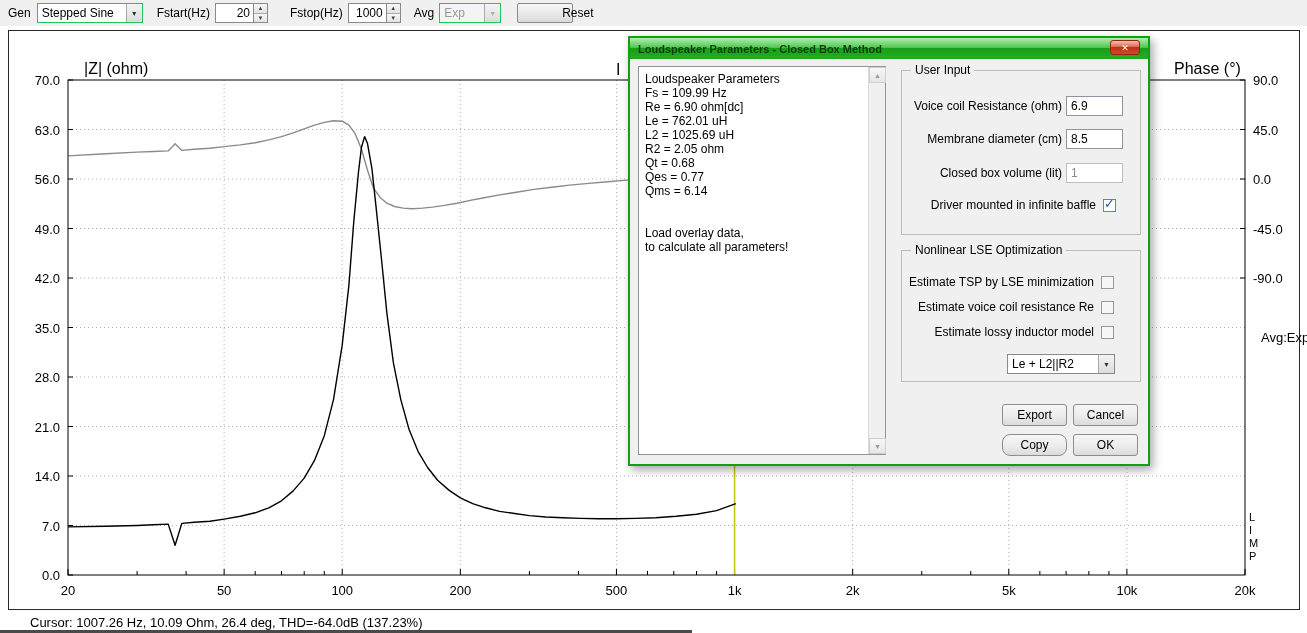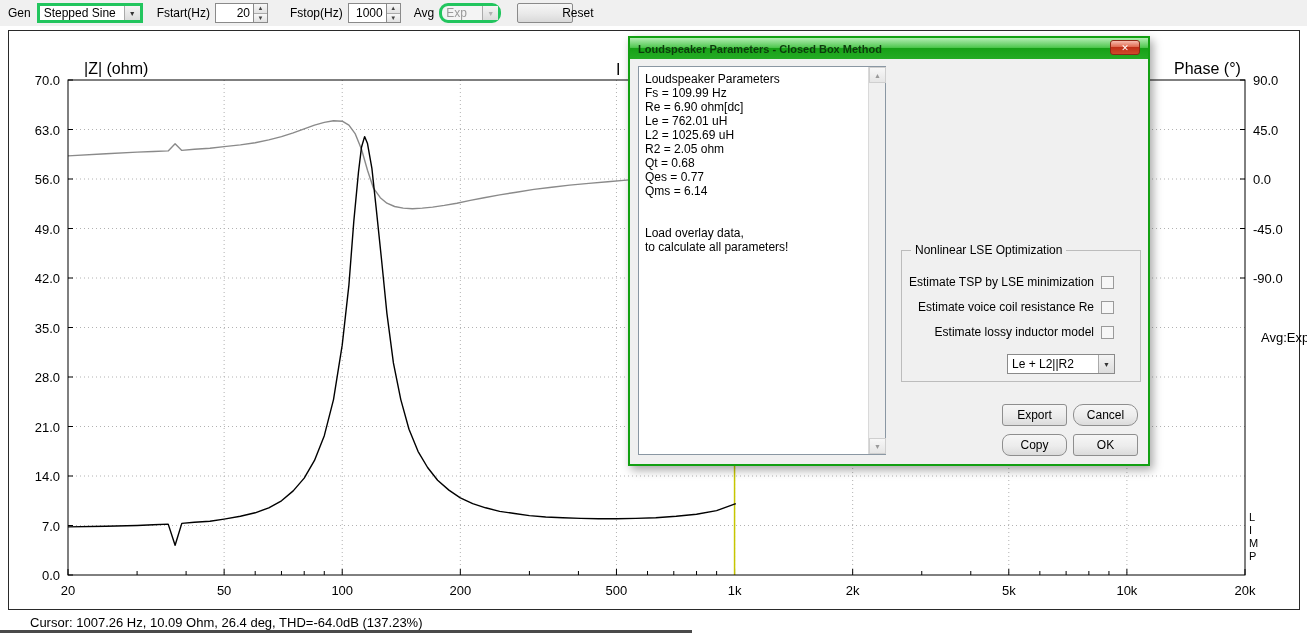--- a/index.html
+++ b/index.html
@@ -4,21 +4,21 @@
 <style>
   * { margin:0; padding:0; box-sizing:border-box; }
   html,body { width:1307px; height:633px; background:#ffffff; overflow:hidden;
               font-family:"Liberation Sans","DejaVu Sans",sans-serif; }
   .abs { position:absolute; }
 
   
   .toolbar { position:absolute; left:0; top:0; width:1307px; height:26px;
              background:#f0f0f0; display:flex; align-items:center; font-size:12px; color:#000; }
   .tlabel { margin:0 0 0 8px; white-space:nowrap; }
-  .combo { height:20px; background:#fff; border:3px solid #22c55e; display:flex; align-items:center; position:relative; }
+  .combo { height:20px; background:#fff; border:1px solid #22c55e; display:flex; align-items:center; position:relative; }
   .combo-text { padding-left:4px; flex:1; white-space:nowrap; overflow:hidden; }
   .combo-arrow { width:16px; height:100%; border-left:1px solid #aaa;
                  background:linear-gradient(#f4f4f4,#dcdcdc); display:flex; align-items:center; justify-content:center;
                  font-size:7px; color:#333; }
   .combo.disabled { background:#f4f4f4; color:#9a9a9a; }
   .combo.disabled .combo-arrow { color:#b0b0b0; }
   .spin { height:20px; display:flex; }
   .spin input { width:38px; height:20px; border:1px solid #8a8a8a; border-right:none; font:12px "Liberation Sans",sans-serif;
                 text-align:right; padding-right:3px; background:#fff; }
   .spin-btns { width:15px; height:20px; border:1px solid #8a8a8a; display:flex; flex-direction:column; }
@@ -96,21 +96,21 @@
   </div>
   <span class="tlabel" style="margin-left:22px;">Fstop(Hz)</span>
   <div class="spin" style="margin-left:5px;">
     <input value="1000" style="">
     <div class="spin-btns">
       <div class="spin-up">▲</div>
       <div class="spin-down">▼</div>
     </div>
   </div>
   <span class="tlabel" style="margin-left:13px;">Avg</span>
-  <div class="combo disabled" style="width:62px; margin-left:5px;border-radius:9px;">
+  <div class="combo disabled" style="width:62px; margin-left:5px;">
     <span class="combo-text">Exp</span>
     <span class="combo-arrow">▼</span>
   </div>
   <button class="tbtn" style="margin-left:16px; width:52px;padding-left:44px;">Reset</button>
 </div>
 
 <div class="chart-wrap">
   <svg id="chart-svg" width="1292" height="580">
       <line x1="60" x2="1237" y1="99.5" y2="99.5" stroke="#b2b2b2" stroke-dasharray="1 3"></line>
       <line x1="60" x2="1237" y1="149" y2="149" stroke="#b2b2b2" stroke-dasharray="1 3"></line>
@@ -247,20 +247,33 @@
       <div class="pline"></div>
       <div class="pline">Load overlay data,</div>
       <div class="pline">to calculate all parameters!</div>
     </div>
     <div class="vscroll">
       <div class="sb-btn sb-up">▲</div>
       <div class="sb-btn sb-down">▼</div>
     </div>
   </div>
 
+  <div class="group" style="left:271px; top:32px; width:240px; height:165px;">
+    <span class="glabel">User Input</span>
+    <span class="rlabel" style="left:4px; top:26px; width:156px;">Voice coil Resistance (ohm)</span>
+    <input class="tin" style="left: 164px; top: 25px;" value="6.9">
+    <span class="rlabel" style="left:4px; top:59px; width:156px;">Membrane diameter (cm)</span>
+    <input class="tin" style="left: 164px; top: 58px;" value="8.5">
+    <span class="rlabel" style="left:4px; top:93px; width:156px;">Closed box volume (lit)</span>
+    <input class="tin ui-disabled-candidate disabled" style="left: 164px; top: 92px;" value="1" disabled="">
+    <span class="rlabel" style="left:4px; top:127px; width:190px; line-height:14px;">Driver mounted in infinite baffle</span>
+    <span class="cb checked" style="left:201px; top:128px;">
+      <span class="cb-mark">✓</span>
+    </span>
+  </div>
 
   <div class="group" style="left:271px; top:212px; width:240px; height:132px;">
     <span class="glabel">Nonlinear LSE Optimization</span>
     <span class="rlabel" style="left:4px; top:24px; width:188px; line-height:14px;">Estimate TSP by LSE minimization</span>
     <span class="cb" style="left:199px; top:25px;">
       
     </span>
     <span class="rlabel" style="left:4px; top:49px; width:188px; line-height:14px;">Estimate voice coil resistance Re</span>
     <span class="cb" style="left:199px; top:50px;">
       
@@ -269,16 +282,16 @@
     <span class="cb" style="left:199px; top:75px;">
       
     </span>
     <div class="dcombo" style="left:105px; top:103px; width:108px;">
       <span class="combo-text">Le + L2||R2</span>
       <span class="combo-arrow">▼</span>
     </div>
   </div>
 
   <button class="pbtn" style="left:372px; top:366px; width:65px; height:22px;">Export</button>
-  <button class="pbtn" style="left:443px; top:366px; width:65px; height:22px;border-radius:10px;">Cancel</button>
+  <button class="pbtn" style="left:443px; top:366px; width:65px; height:22px;">Cancel</button>
   <button class="pbtn" style="left:372px; top:396px; width:65px; height:22px;border-radius:8px;">Copy</button>
   <button class="pbtn" style="left:443px; top:396px; width:65px; height:22px;">OK</button>
 </div>
 
 </body></html>

